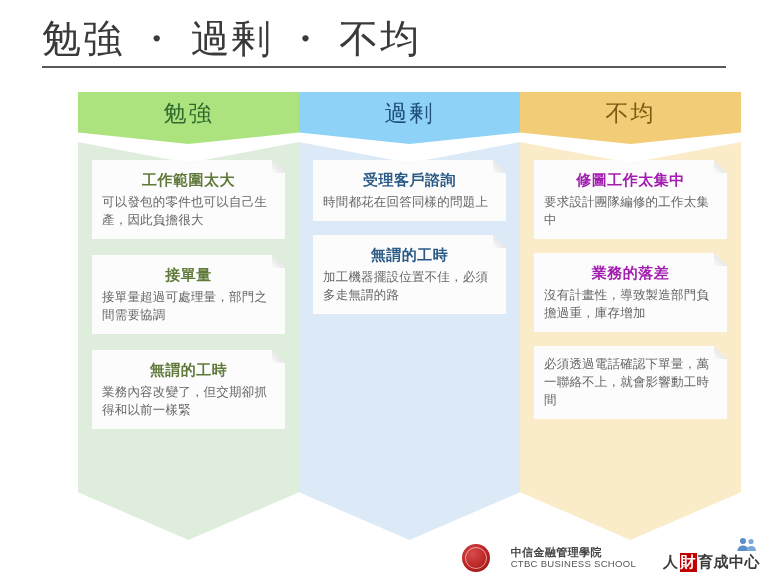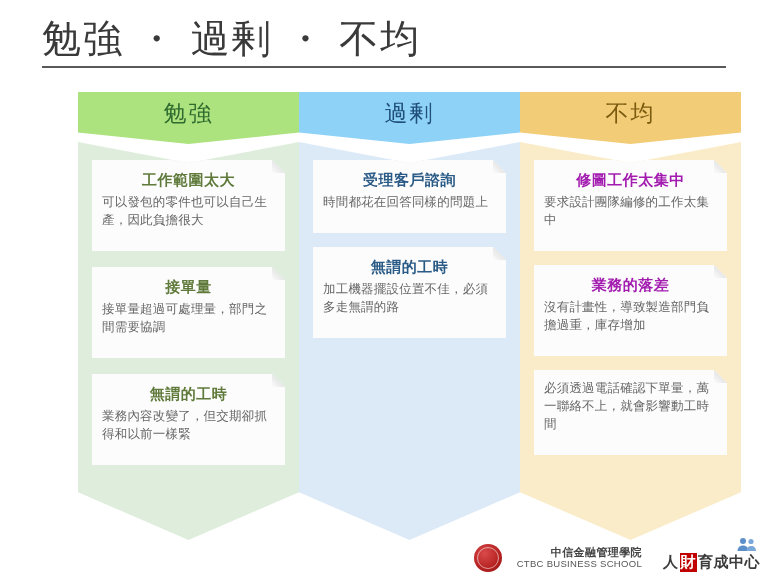--- a/index.html
+++ b/index.html
@@ -89,21 +89,21 @@
   
   .col-yellow .col-header { background: #f2cc76; }
   .col-yellow .col-header-label { color: #7a5b10; }
   .col-yellow .col-body { background: #fbecc9; }
 
   
   .card {
     position: relative;
     background: #fcfcfc;
     margin: 0 4px 14px 4px;
-    padding: 9px 10px 22px 10px;
+    padding: 9px 10px 10px 10px;
     box-sizing: border-box;
     box-shadow: 2px 3px 4px rgba(0,0,0,0.18);
     clip-path: polygon(0 0, calc(100% - 13px) 0, 100% 13px, 100% 100%, 0 100%);
   }
   .card::after {
     content: "";
     position: absolute;
     top: 0;
     right: 0;
     width: 13px;
@@ -138,22 +138,21 @@
     bottom: 0;
     width: 768px;
     height: 40px;
   }
   .footer-inner {
     position: absolute;
     right: 8px;
     bottom: 4px;
     display: flex;
     align-items: center;
-    gap: 15px;
-    text-align: right;
+    gap: 21px;
   }
   .ctbc-seal {
     width: 28px;
     height: 28px;
     border-radius: 50%;
     background: radial-gradient(circle at 38% 34%, #d94a4a 0%, #b41f1f 62%, #8d1212 100%);
     position: relative;
     flex: none;
   }
   .ctbc-seal::after {

